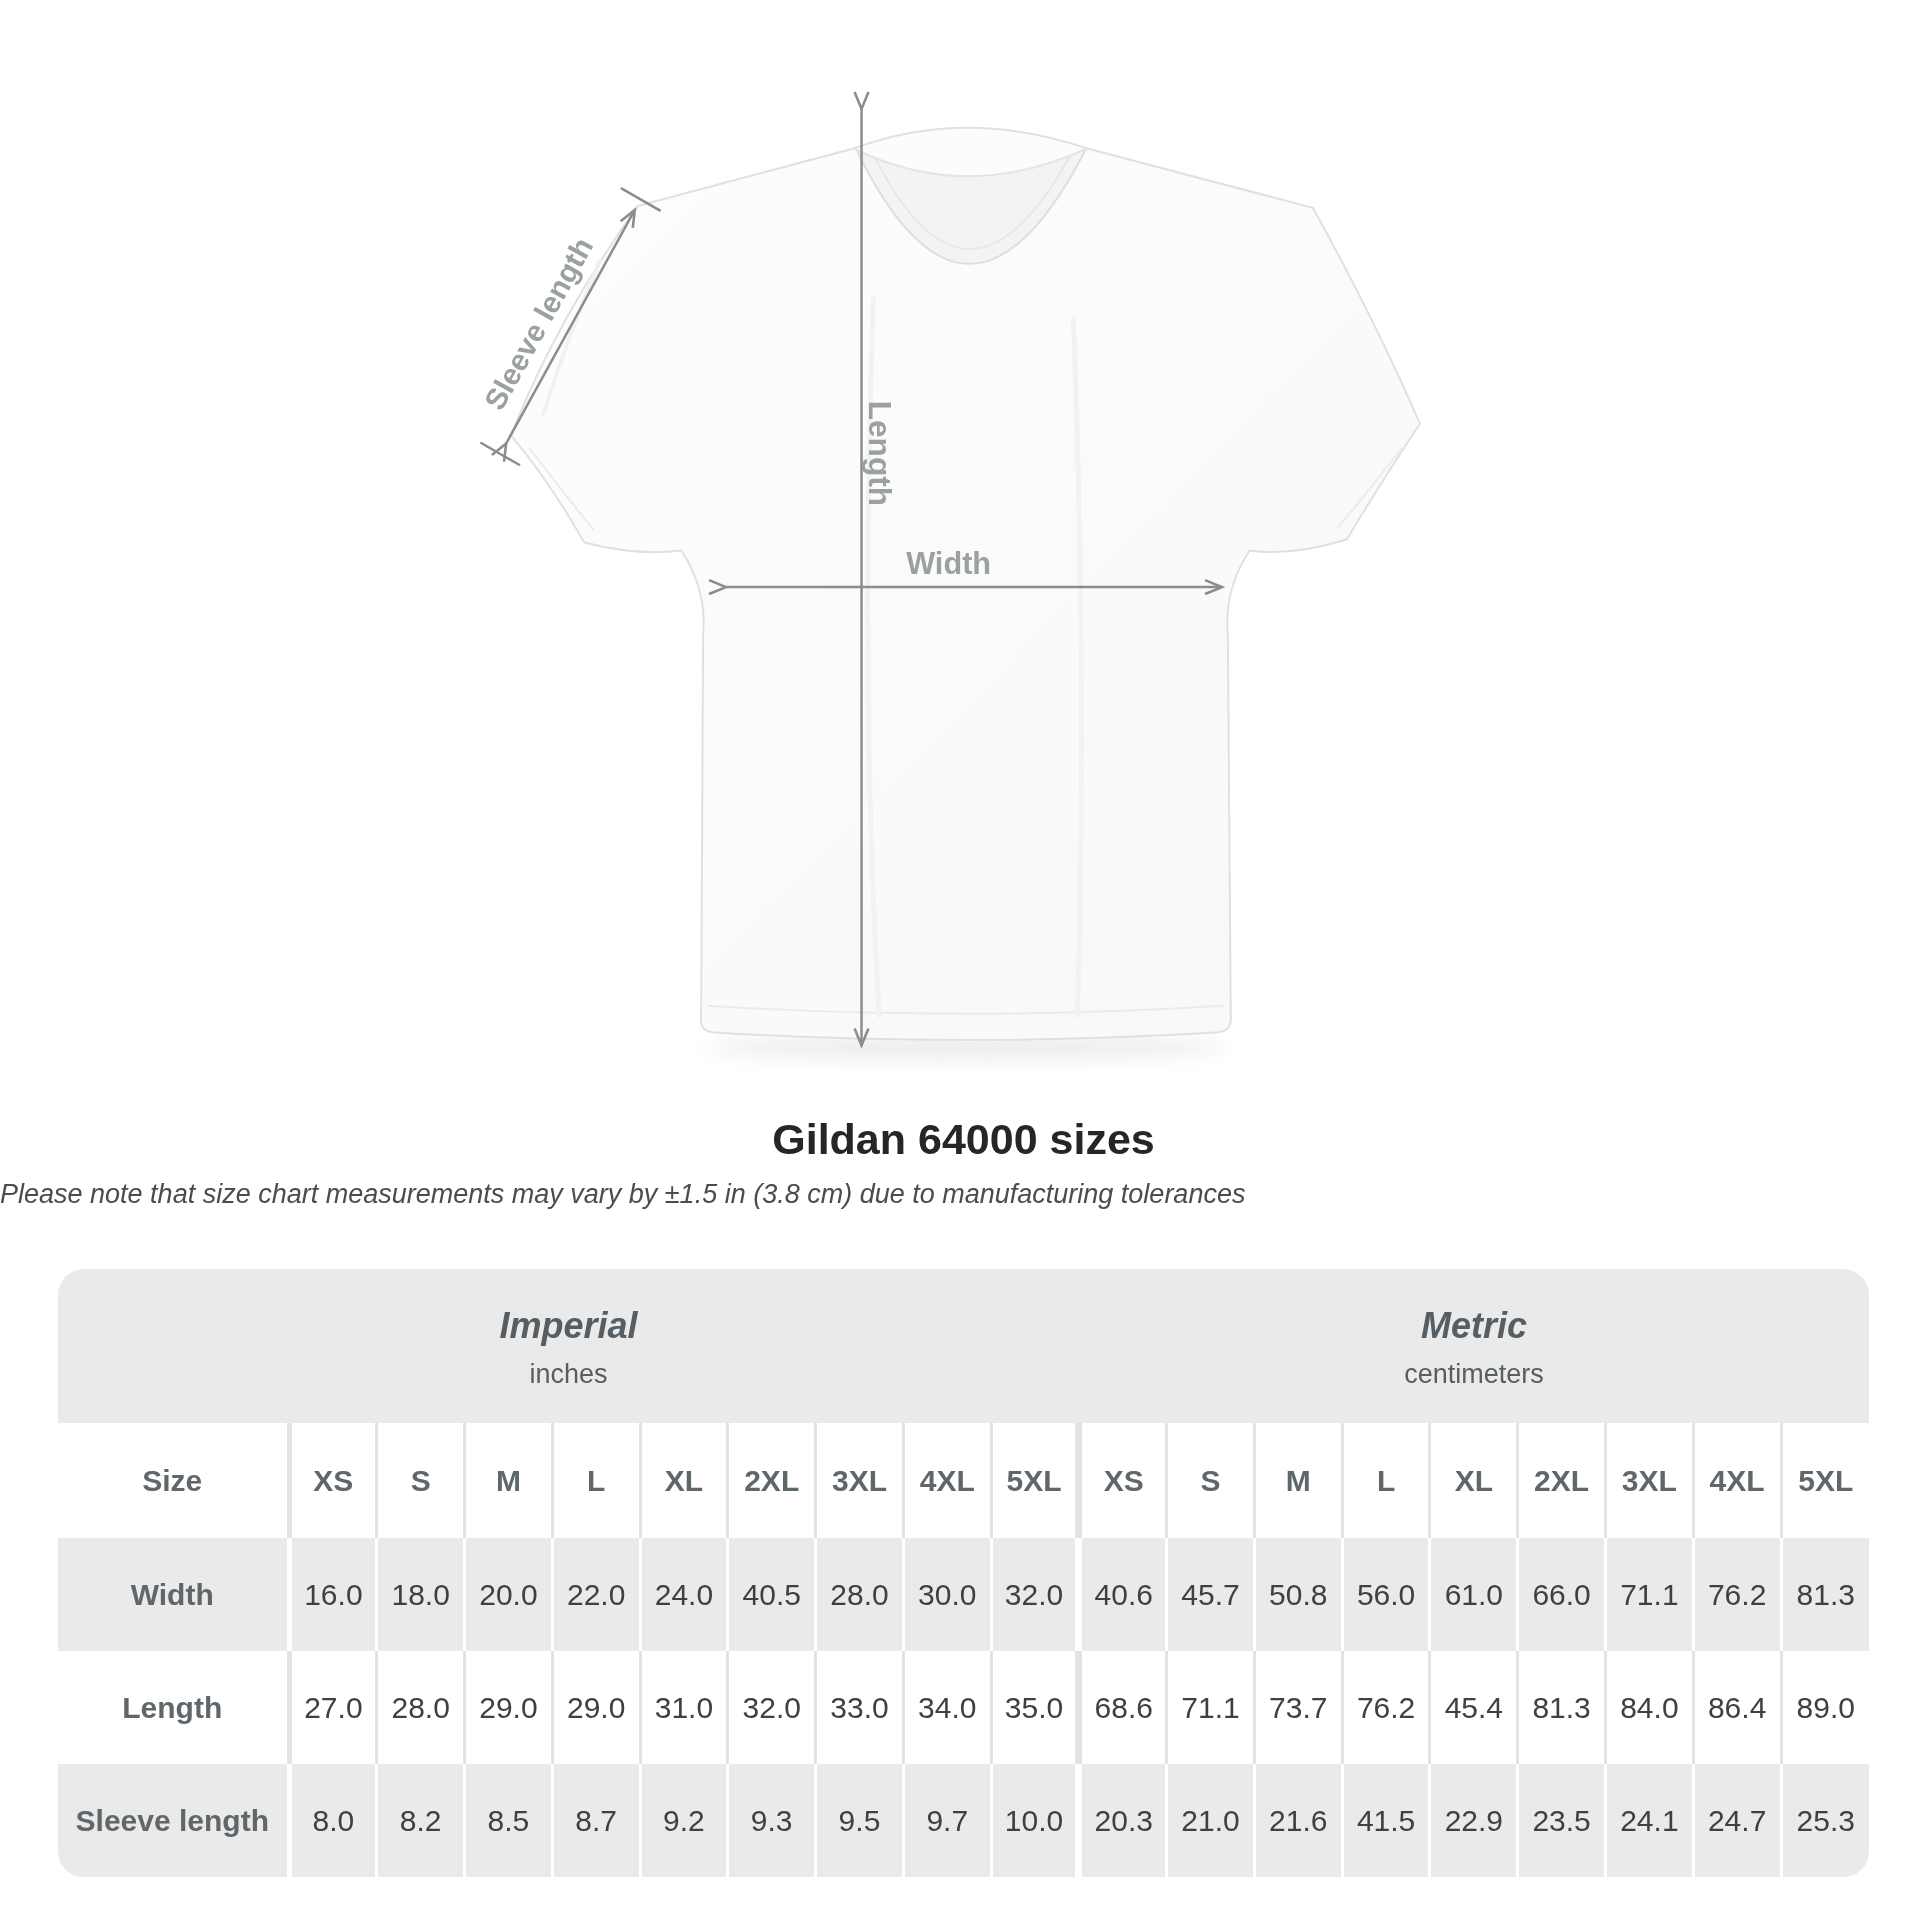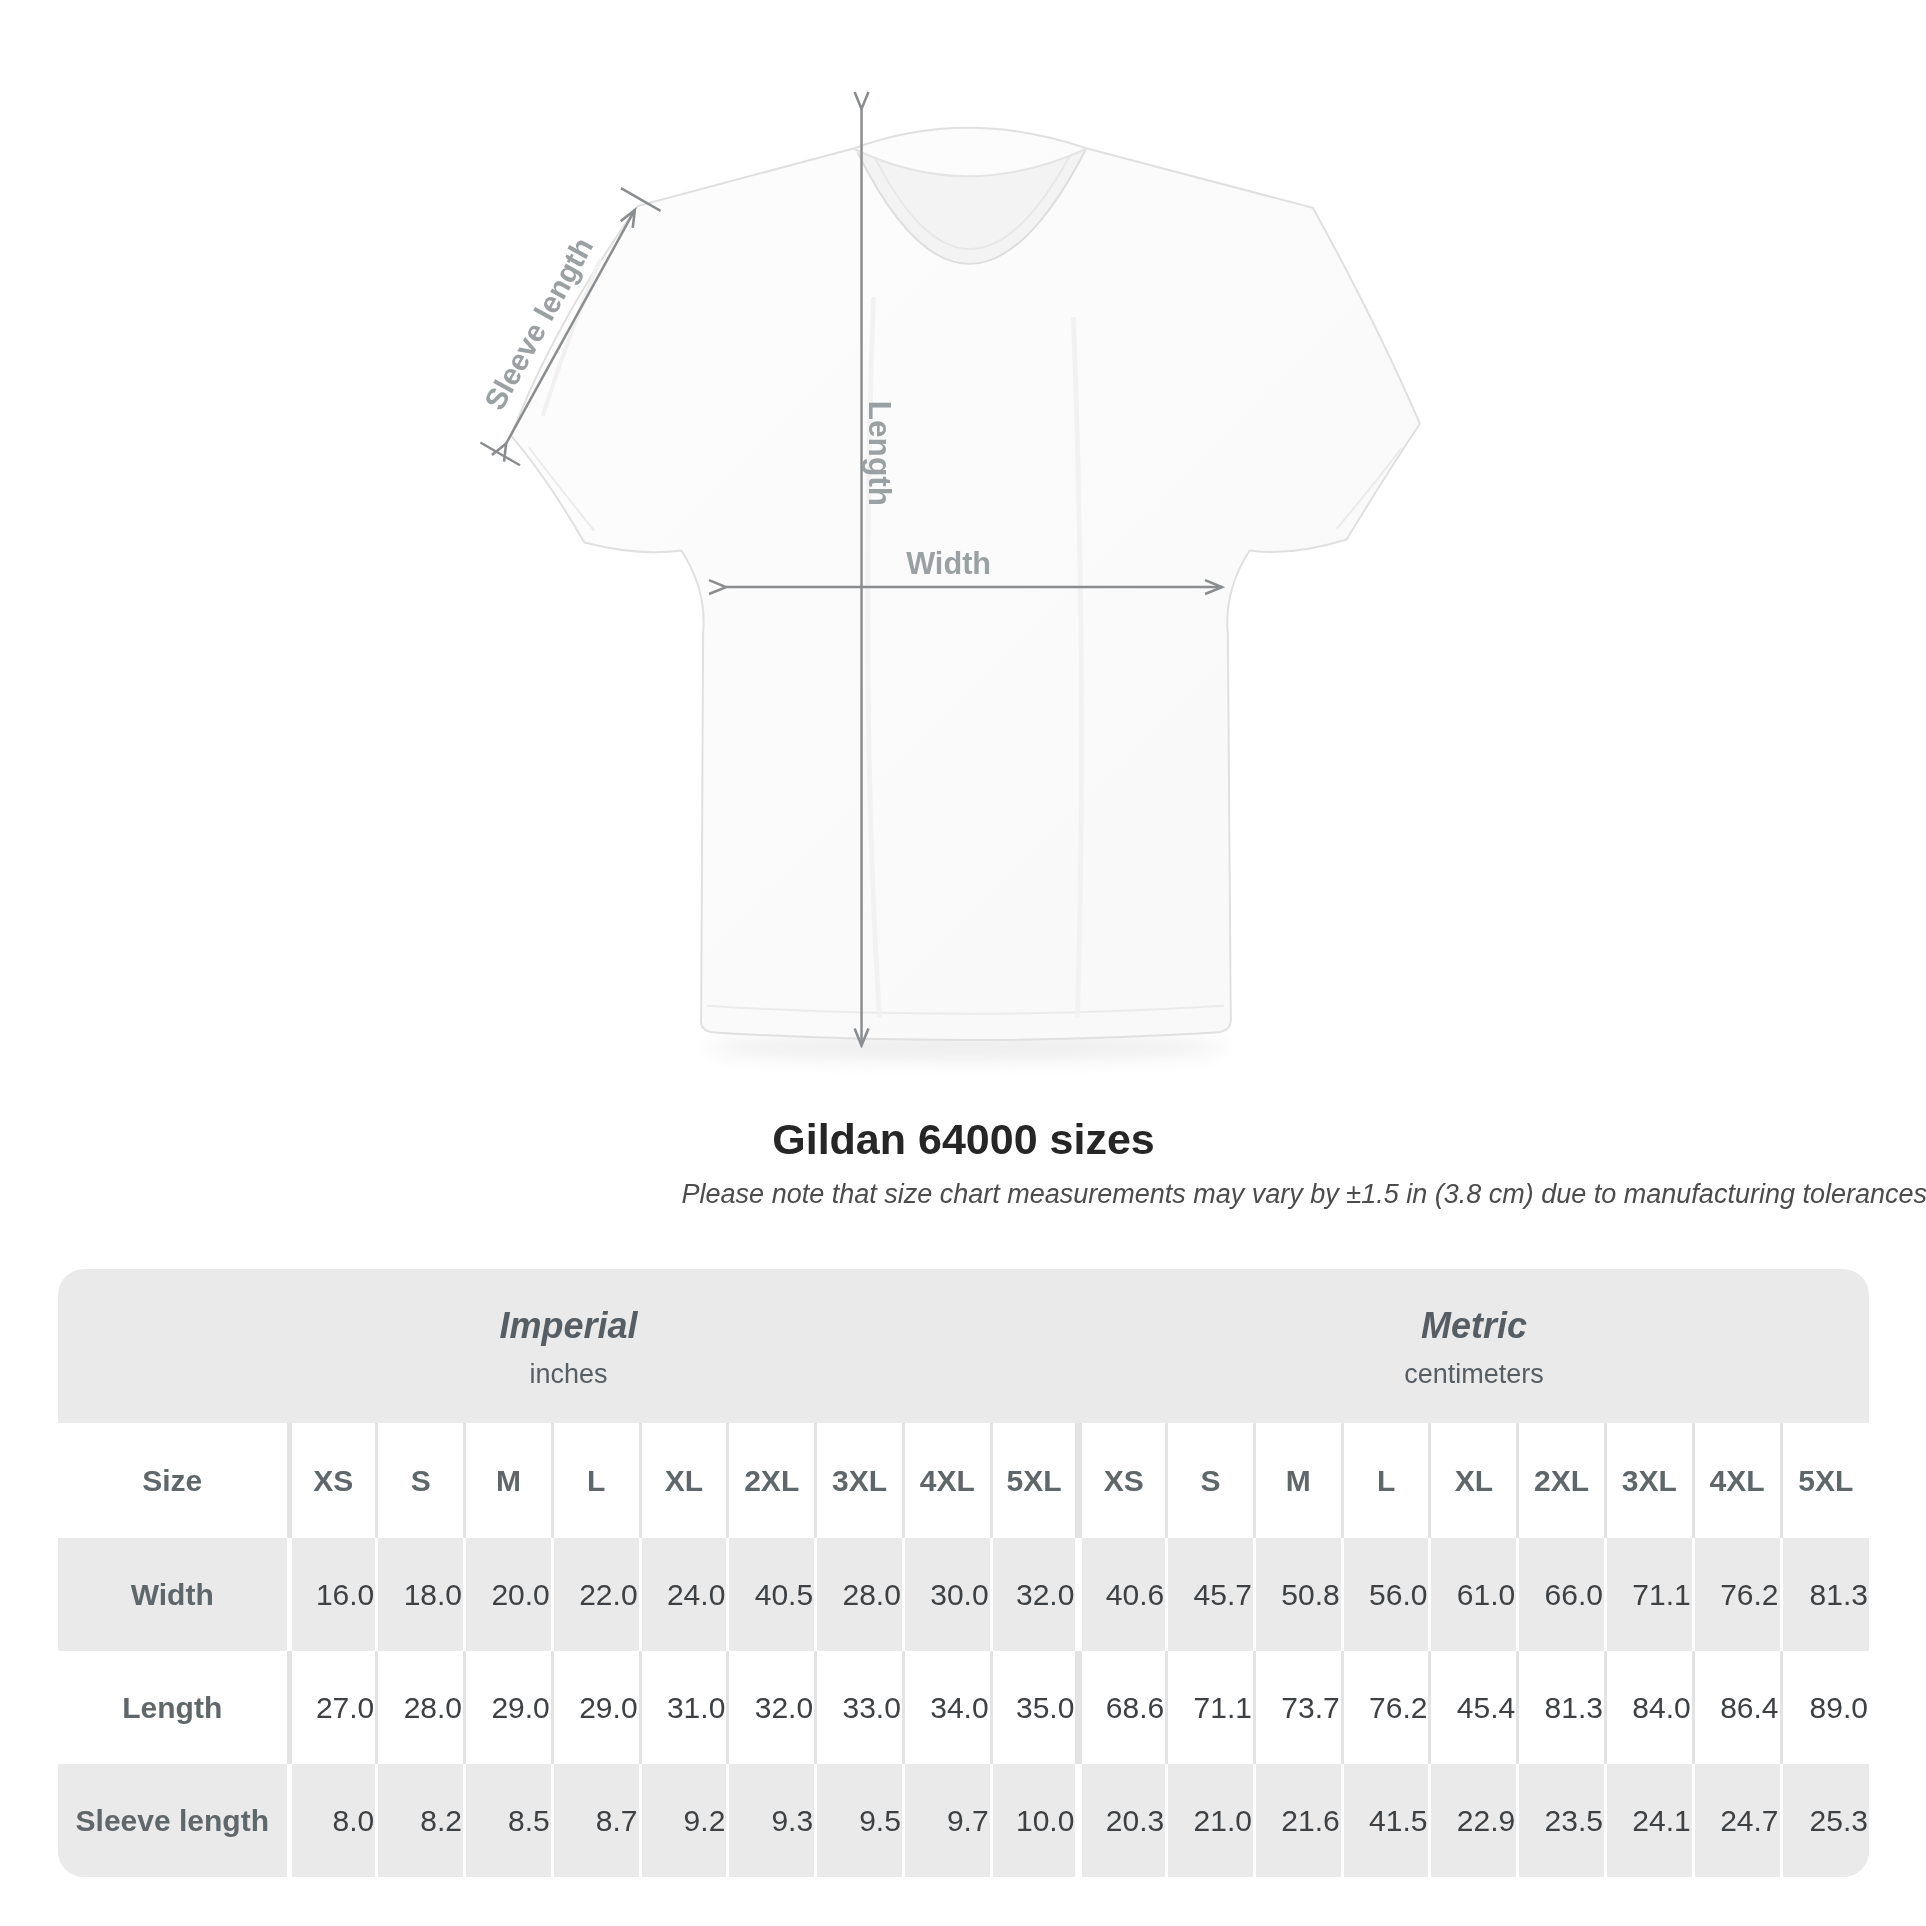--- a/index.html
+++ b/index.html
@@ -10,22 +10,22 @@
   }
   .stage{position:relative;width:1927px;height:1927px;overflow:hidden;}
 
   svg.diagram{display:block;margin:0 auto;}
 
   h1.title{
     margin:25px 0 0;text-align:center;
     font-size:43px;line-height:50px;font-weight:bold;color:#262626;
   }
   p.note{
-    margin:12px 0 0;text-align:right;
-    font-style:italic;font-size:27px;line-height:36px;color:#4c4c4c;padding-left:48px;
+    margin:12px 0 0;text-align:left;
+    font-style:italic;font-size:27px;line-height:36px;color:#4c4c4c;
   }
 
   .tablewrap{
     width:1811px;margin:57px auto 16px;
     background:#eaeaea;border-radius:26px;overflow:hidden;
   }
   table{width:100%;border-collapse:collapse;table-layout:fixed;}
   col.c-label{width:231px;}
 
   .group-row th{height:149px;vertical-align:middle;padding-top:4px;}
@@ -38,21 +38,21 @@
     border-left:3px solid #e3e3e3;
   }
   .size-row th:first-child{border-left:none;}
 
   tbody tr{height:113px;}
   tbody th{
     text-align:center;vertical-align:middle;
     font-size:30px;font-weight:bold;color:#60676b;
   }
   tbody td{
-    text-align:right;vertical-align:middle;
+    text-align:center;vertical-align:middle;
     font-size:30px;font-weight:normal;color:#3e4144;
   }
   tbody tr:nth-child(odd) th, tbody tr:nth-child(odd) td{
     background:#eaeaea;border-left:3px solid #ffffff;
   }
   tbody tr:nth-child(even) th, tbody tr:nth-child(even) td{
     background:#ffffff;border-left:3px solid #e3e3e3;
   }
   tbody tr th:first-child{border-left:none;}
   .size-row th:nth-child(2), tbody tr td:nth-child(2){border-left-width:5px;}

